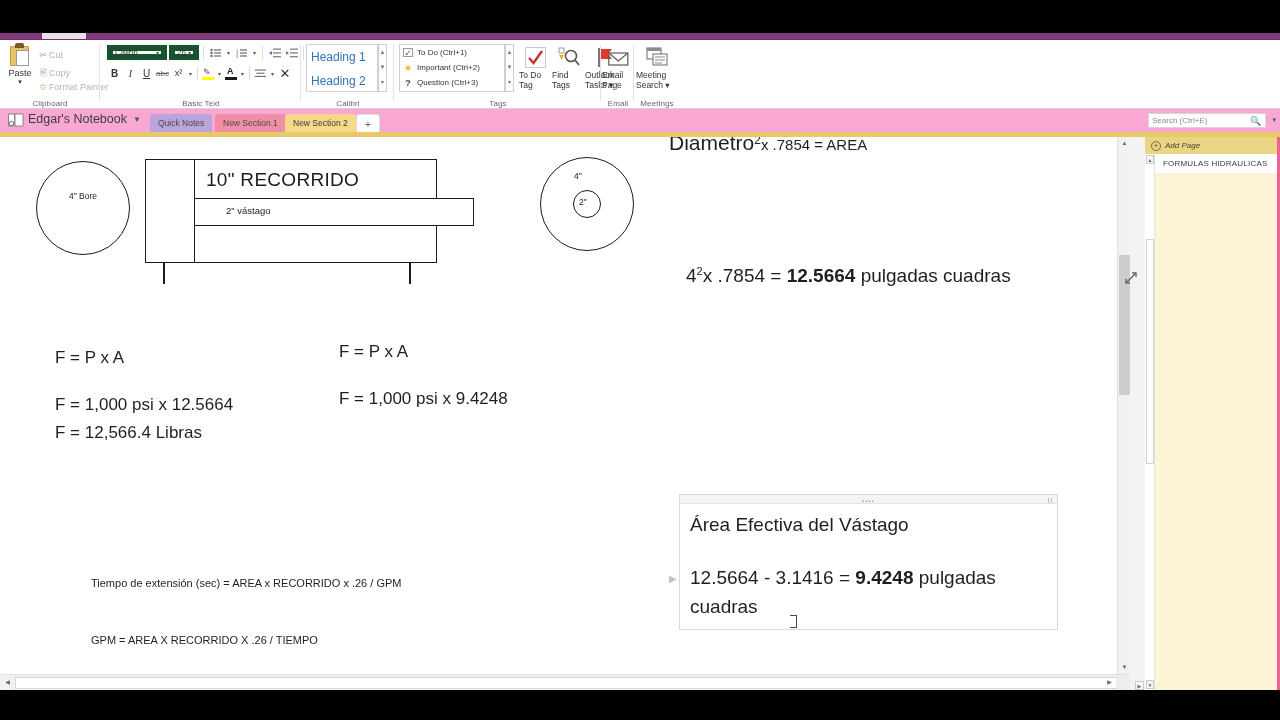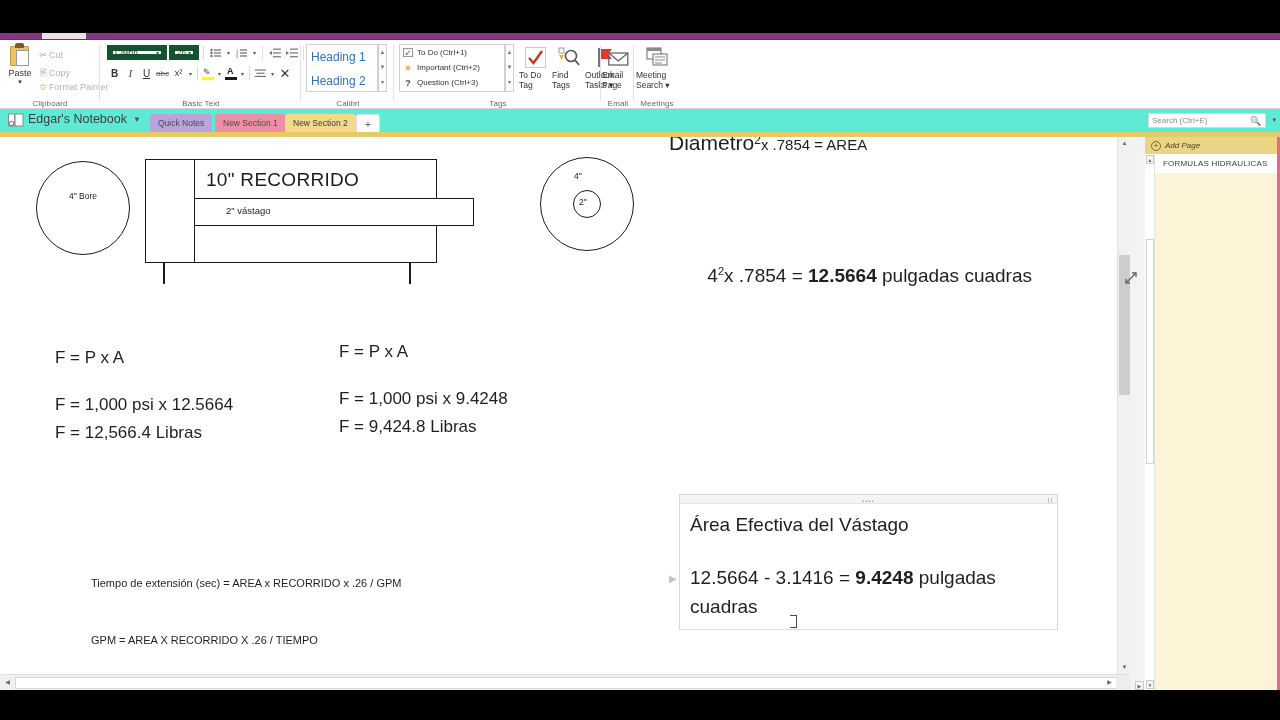--- a/index.html
+++ b/index.html
@@ -103,21 +103,21 @@
 
   .bigbtn { position:absolute; top:4px; width:33px; text-align:left; }
   .bigbtn .bi { height:26px; display:flex; align-items:center; justify-content:center; }
   .bigbtn .bl { font-size:8.5px; color:#333; line-height:10px; }
 
   
   .g-email { left:602px; width:32px; }
   .g-meet { left:634px; width:46px; }
 
   
-  .navbar { position:relative; height:23px; background:#5eead4; }
+  .navbar { position:relative; height:23px; background:#f9a8d4; }
   .nb-ico { position:absolute; left:8px; top:4px; width:16px; height:14px; }
   .nb-title { position:absolute; left:28px; top:3px; font-size:12.5px; color:#3d3d3d; }
   .nb-caret { position:absolute; left:133px; top:6px; font-size:8px; color:#555; }
   .sectab {
     position:absolute; top:5px; height:18px; border-radius:3px 3px 0 0;
     font-size:8.5px; color:#4a4a4a; display:flex; align-items:center; justify-content:center;
     padding:0 8px;
   }
   .sectab.active { background:#f5d88a; color:#3a3a3a; }
   .addsec {
@@ -515,31 +515,30 @@
           <div class="circ-outer"></div>
           <div class="circ-inner"></div>
           <div class="circ-lab-o">4"</div>
           <div class="circ-lab-i">2"</div>
         </div>
 
         <div class="tb" style="left:669px; top:-6px;">
           <span style="font-size:21px;">Diametro</span><span class="sup" style="font-size:12px;">2</span><span style="font-size:15px;">x .7854 = AREA</span>
         </div>
 
-        <div class="tb eq-big" style="left:672px; top:120px; width:360px;text-align:right;">
+        <div class="tb eq-big" style="left:686px; top:120px; width:360px;">
           <span>4</span><span class="sup">2</span><span>x .7854 = </span><b>12.5664</b><span> pulgadas cuadras</span>
         </div>
 
         <div class="tb eq-mid" style="left:55px; top:207px;">F = P x A</div>
         <div class="tb eq-mid" style="left:55px; top:254px;">F = 1,000 psi x 12.5664</div>
         <div class="tb eq-mid" style="left:55px; top:282px;">F = 12,566.4 Libras</div>
 
         <div class="tb eq-mid" style="left:339px; top:201px;">F = P x A</div>
         <div class="tb eq-mid" style="left:339px; top:248px;">F = 1,000 psi x 9.4248</div>
-        <div class="tb eq-mid" style="left:339px; top:276px;">F = 9,424.8 Libras</div>
 
         <div class="notecard">
           <div class="notecard-bar">
             <span class="notecard-grip">••••</span>
             <span class="notecard-handle">||</span>
           </div>
           <div class="note-arrow">▶</div>
           <div class="tb eq-big" style="left:10px; top:15px;">Área Efectiva del Vástago</div>
           <div class="tb eq-big" style="left:10px; top:68px; width:350px;">
             <span>12.5664 - 3.1416 = </span><b>9.4248</b><span> pulgadas cuadras</span>

